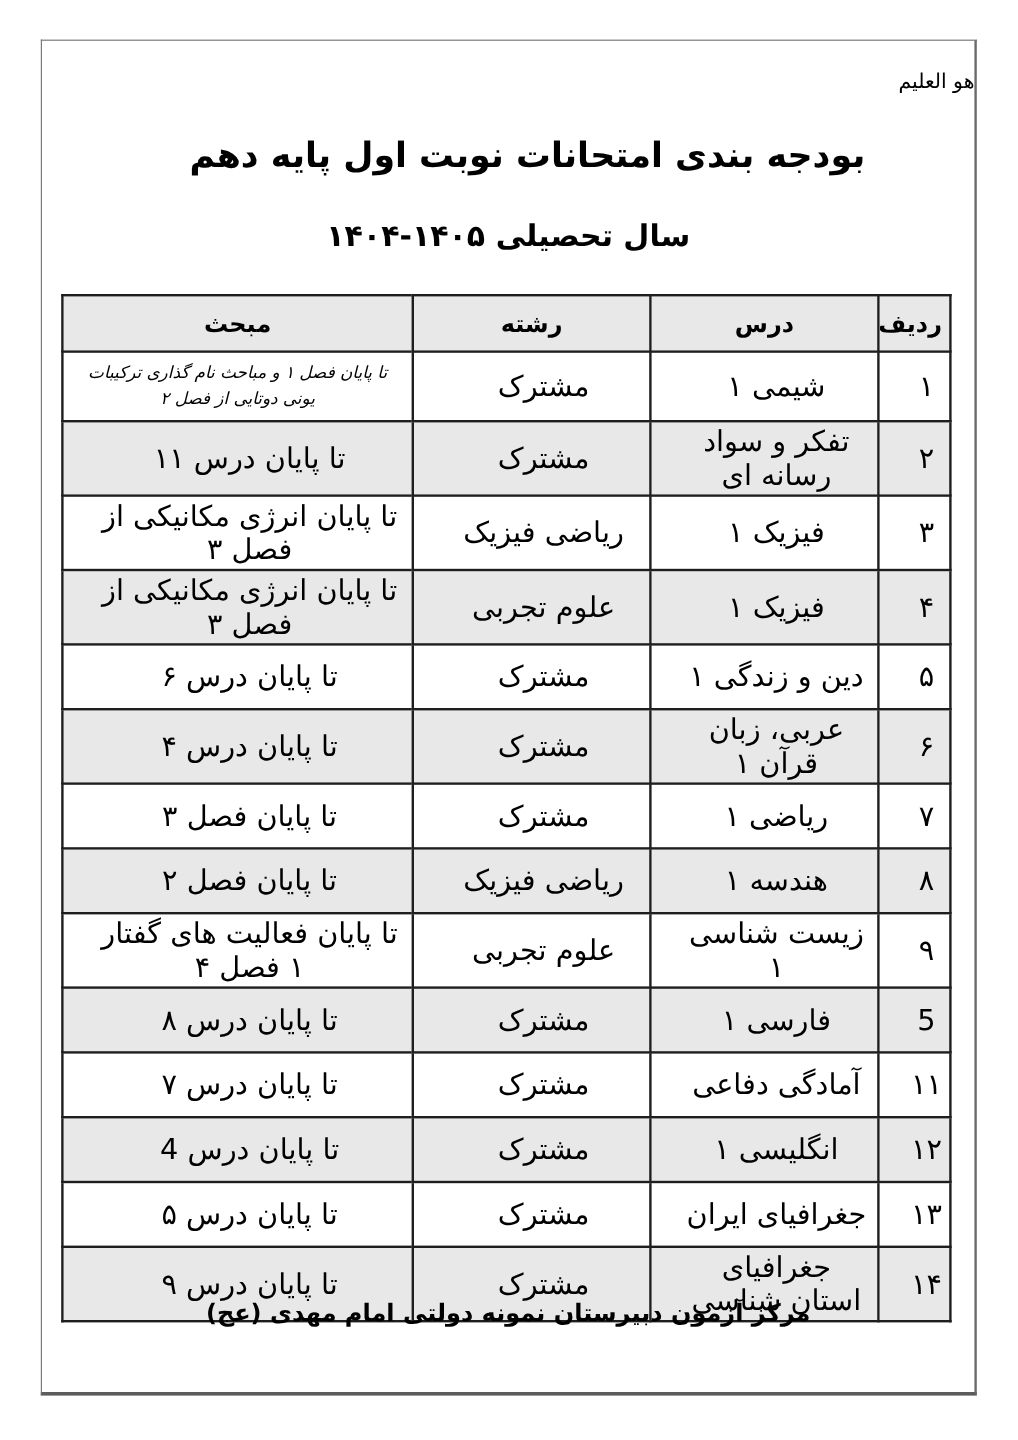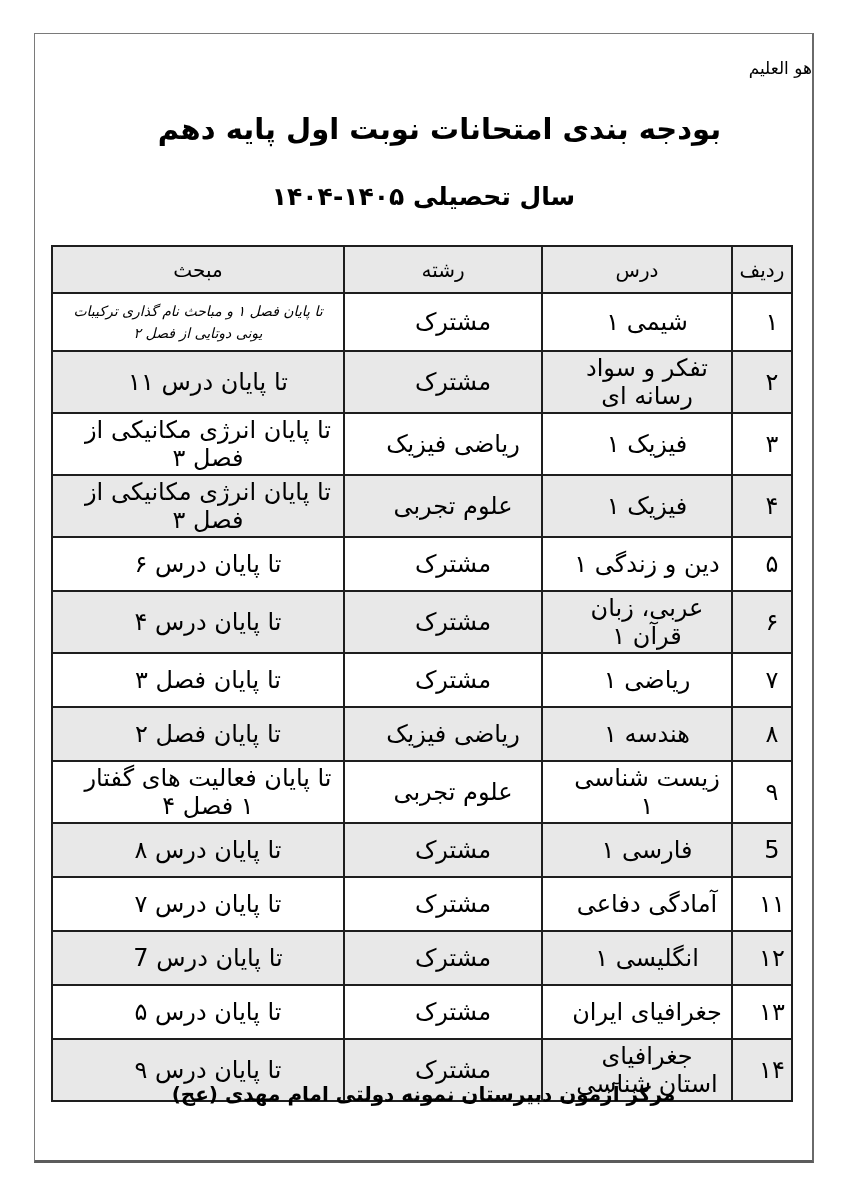--- a/index.html
+++ b/index.html
@@ -68,21 +68,21 @@
   table.exam-table td {
     border: 2px solid #1e1e1e;
     text-align: center;
     vertical-align: middle;
     padding: 2px 6px;
     overflow: hidden;
   }
   table.exam-table th {
     height: 41px;
     font-size: 20px;
-    font-weight: 400;
+    font-weight: 700;
     background: #e8e8e8;
   }
   table.exam-table td {
     height: 48px;
     font-size: 24px;
     font-weight: 400;
     background: #ffffff;
     padding-left: 26px;
   }
   table.exam-table tbody tr:nth-child(even) td {
@@ -195,21 +195,21 @@
         <tr>
     <td class="c-radif">۱۱</td>
     <td class="c-dars">آمادگی دفاعی</td>
     <td class="c-reshte">مشترک</td>
     <td class="c-mabhas">تا پایان درس ۷</td>
   </tr>
         <tr>
     <td class="c-radif">۱۲</td>
     <td class="c-dars">انگلیسی ۱</td>
     <td class="c-reshte">مشترک</td>
-    <td class="c-mabhas">تا پایان درس 7</td>
+    <td class="c-mabhas">تا پایان درس 4</td>
   </tr>
         <tr>
     <td class="c-radif">۱۳</td>
     <td class="c-dars">جغرافیای ایران</td>
     <td class="c-reshte">مشترک</td>
     <td class="c-mabhas">تا پایان درس ۵</td>
   </tr>
         <tr>
     <td class="c-radif">۱۴</td>
     <td class="c-dars">جغرافیای استان شناسی</td>

